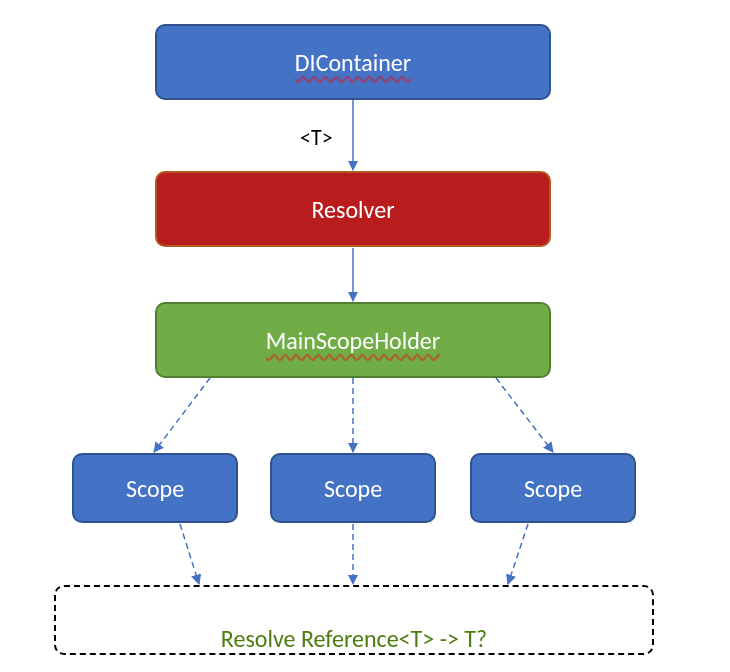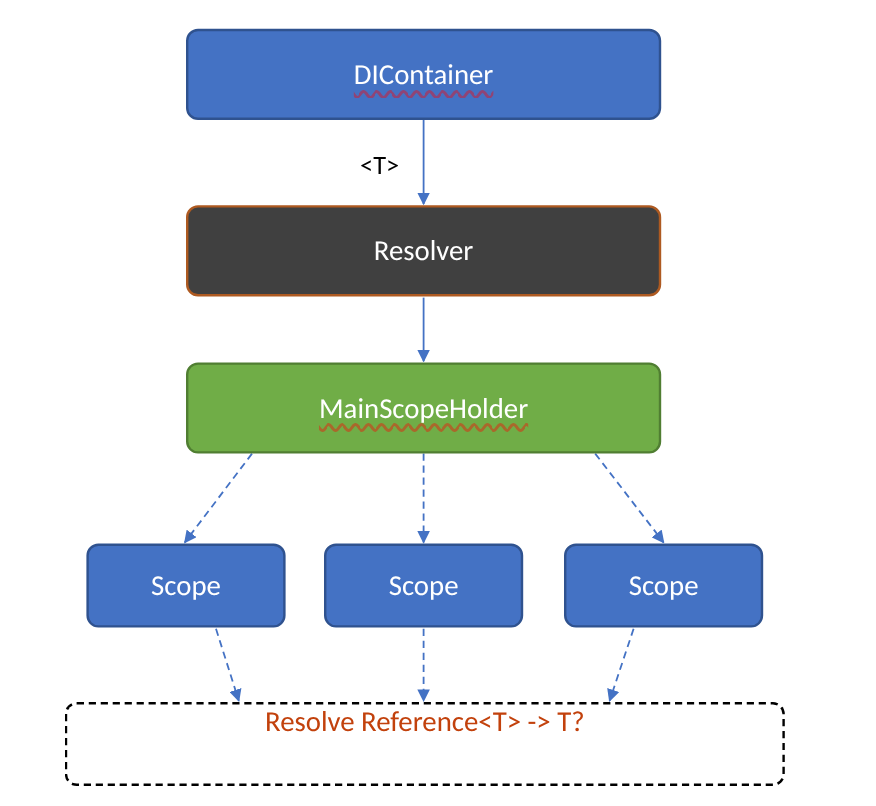--- a/index.html
+++ b/index.html
@@ -26,21 +26,21 @@
     font-size: 24px;
     border: 2px solid;
     border-radius: 10px;
     text-align: center;
   }
   .node.blue {
     background: #4472C4;
     border-color: #2F528F;
   }
   .node.orange {
-    background: #404040;
+    background: #b91c1c;
     border-color: #AE5A21;
     text-align: center;
   }
   .node.green {
     background: #70AD47;
     border-color: #507E32;
   }
   .u {
     text-decoration: underline;
     text-decoration-color: rgba(255,0,0,0.4);
@@ -50,24 +50,24 @@
   .edge-label {
     position: absolute;
     font-size: 22px;
     color: #000;
   }
   .resolve-box {
     position: absolute;
     border: 2px dashed #000;
     border-radius: 10px;
     display: flex;
-    align-items: flex-start;
+    align-items: flex-end;
     justify-content: center;
     font-size: 24px;
-    color: #c2410c;
+    color: #4d7c0f;
     background: #fff;
   }
   svg.arrows {
     position: absolute;
     left: 0; top: 0;
     width: 730px;
     height: 672px;
     pointer-events: none;
   }
 </style>

